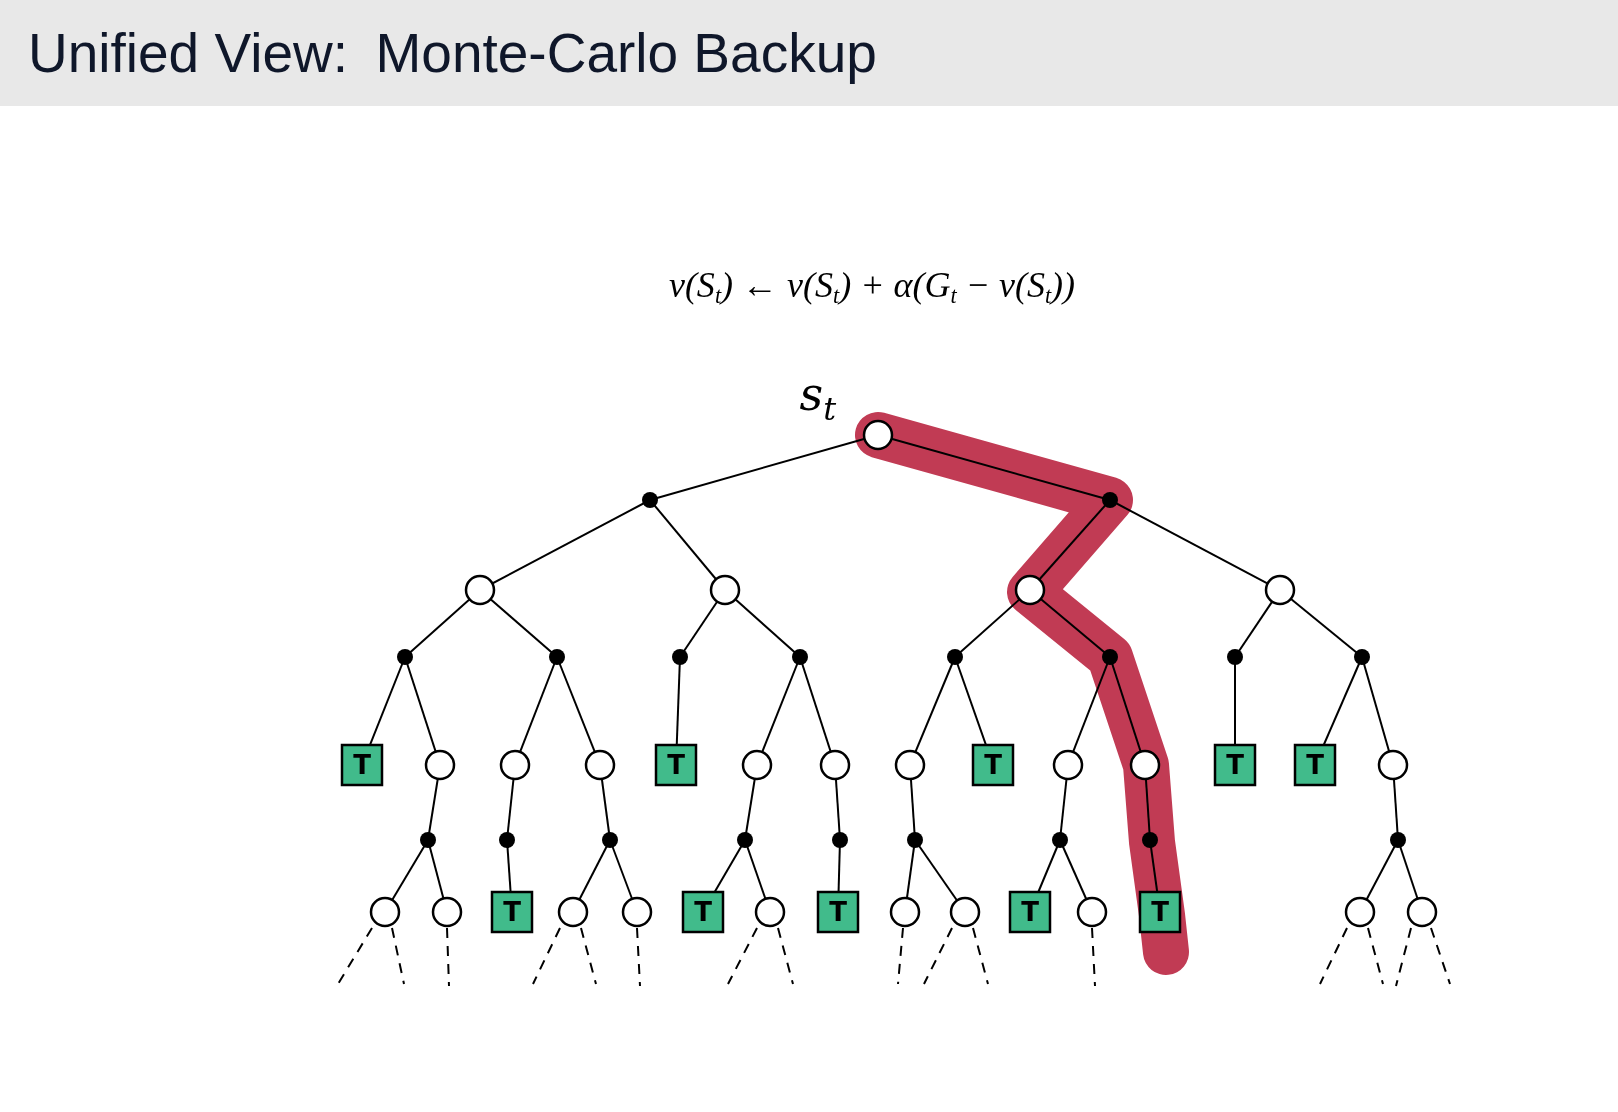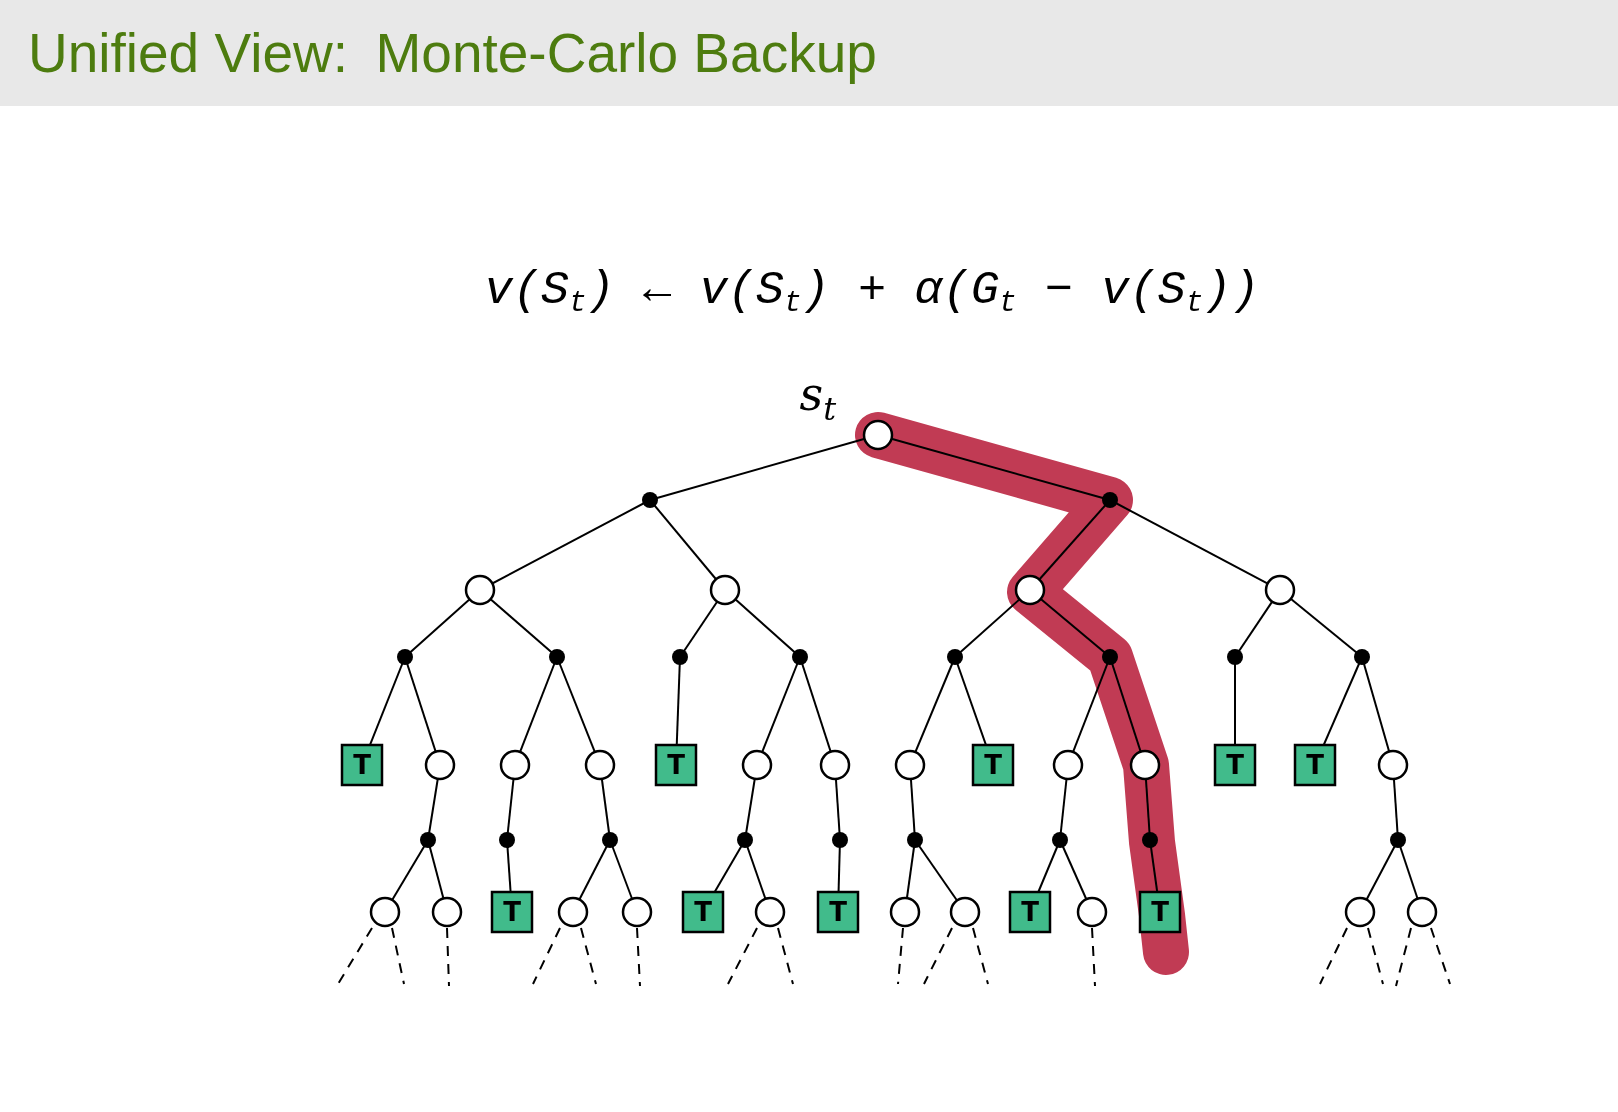--- a/index.html
+++ b/index.html
@@ -17,36 +17,36 @@
     width:100%;
     height:106px;
     background:#e8e8e8;
     display:flex;
     align-items:center;
     box-sizing:border-box;
     padding-left:28px;
   }
   .titlebar .title{
     font-size:55px;
-    color:#4d7c0f;
+    color:#0f172a;
     font-weight:400;
   }
   .formula{
     position:absolute;
     top:264px;
     left:0;
     width:100%;
     text-align:center;
   }
   .formula .math{
     position:relative;
     left:63px;
-    font-family:Liberation Mono, monospace;
+    font-family:Liberation Serif, serif;
     font-style:italic;
-    font-size:47px;
+    font-size:36px;
     color:#000;
     white-space:nowrap;
     margin-top:25px;
   }
   .formula sub{
     font-size:0.62em;
     line-height:0;
     vertical-align:-0.28em;
   }
   svg.tree{

